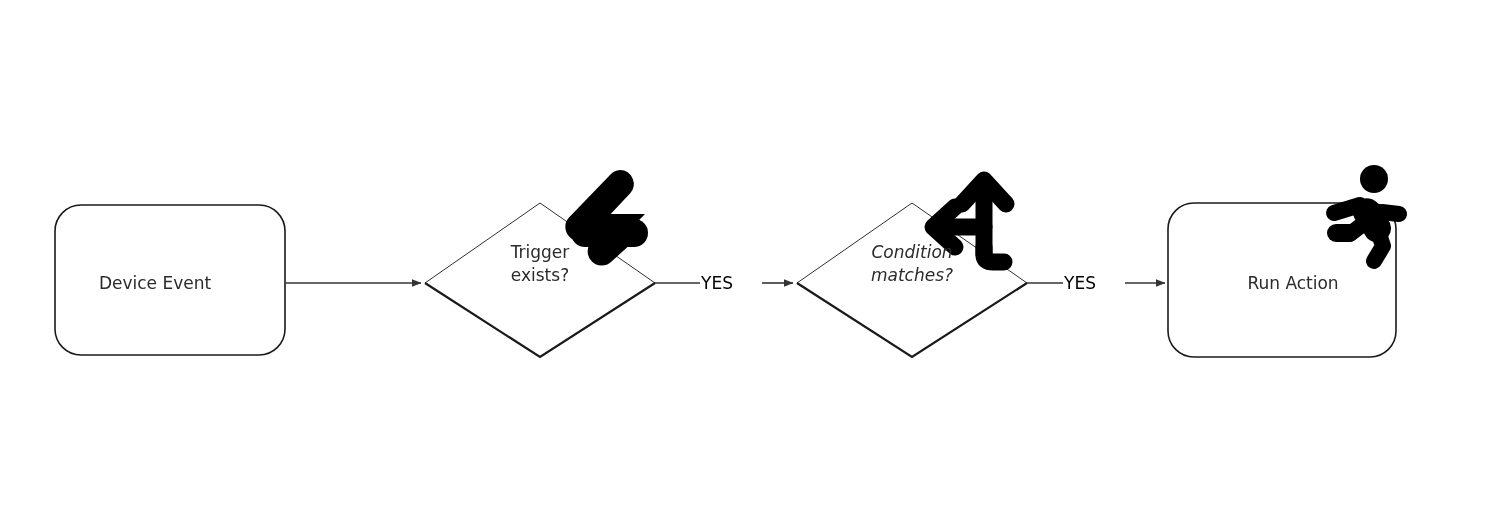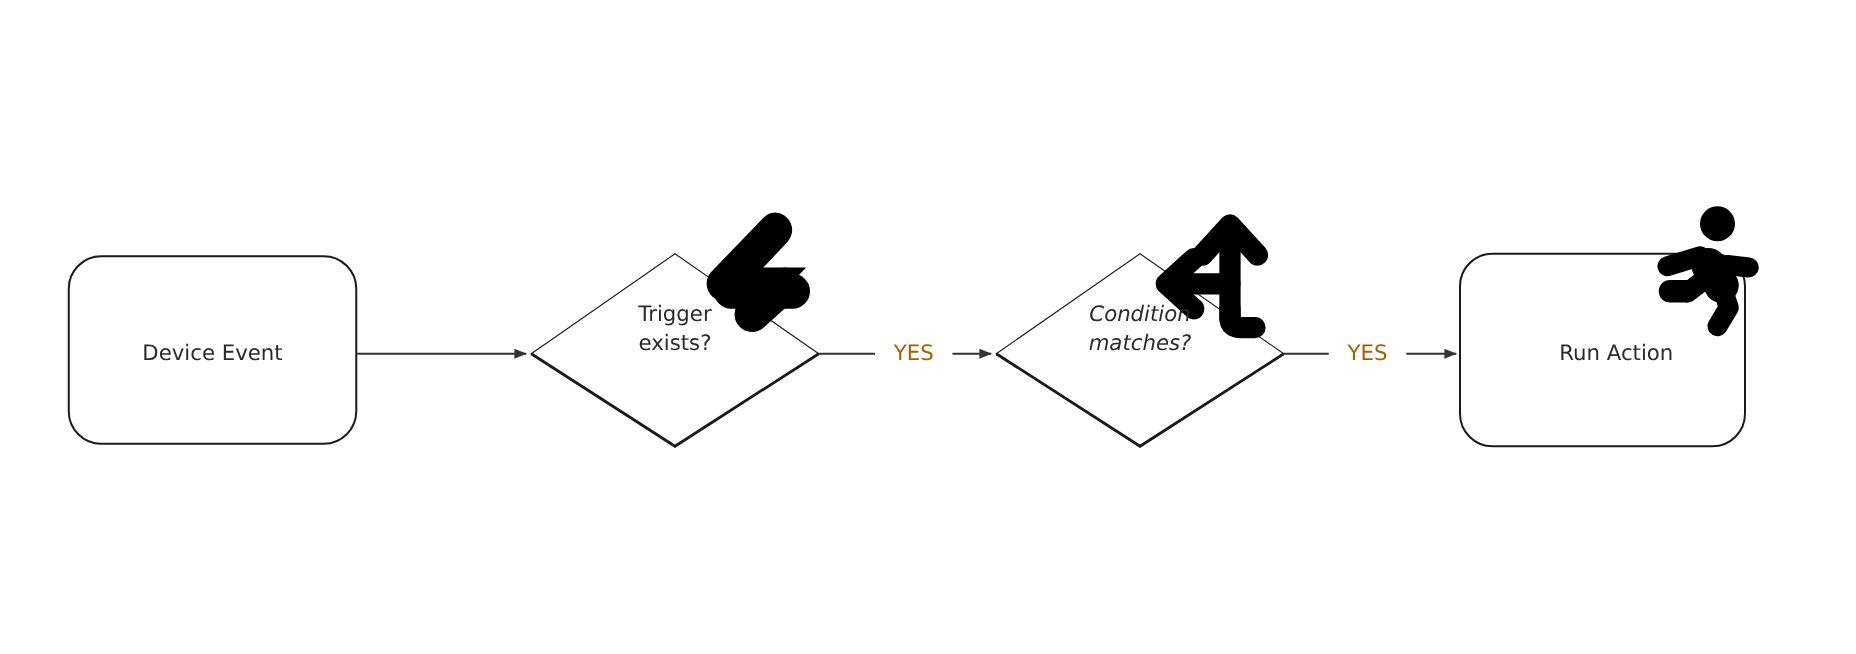--- a/index.html
+++ b/index.html
@@ -29,22 +29,21 @@
     text-align: center;
     color: #2b2b2b;
     font-size: 17px;
     line-height: 23px;
     font-family: "DejaVu Sans", "Liberation Sans", sans-serif;
     white-space: pre;
     pointer-events: none;
   }
   .edge-label {
     position: absolute;
-    text-align: center;
-    color: #a16207;
+    color: #000000;
     font-size: 17px;
     line-height: 23px;
     font-family: "DejaVu Sans", "Liberation Sans", sans-serif;
   }
   .box-label {
     width: 230px;
   }
   .diamond-label {
     width: 160px;
   }
@@ -164,21 +163,21 @@
 
       <path d="M1327 233
                a9 9 0 0 1 9 -9
                l13 0
                a9 9 0 0 1 0 18
                l-13 0
                a9 9 0 0 1 -9 -9 Z"></path>
     </g>
   </svg>
 
-  <div class="node-label box-label" style="left:55px; top:272px;">Device Event</div>
+  <div class="node-label box-label" style="left:40px; top:272px;">Device Event</div>
 
   <div class="node-label diamond-label" style="left:460px; top:241px;"><span>Trigger</span><br><span>exists?</span></div>
 
   <div class="node-label diamond-label" style="left:832px; top:241px;font-style:italic;"><span>Condition</span><br><span>matches?</span></div>
 
   <div class="node-label box-label" style="left:1167px; top:272px;margin-left:11px;">Run Action</div>
 
   <div class="edge-label" style="left:701px; top:272px; width:60px;">YES</div>
 
   <div class="edge-label" style="left:1064px; top:272px; width:60px;">YES</div>

